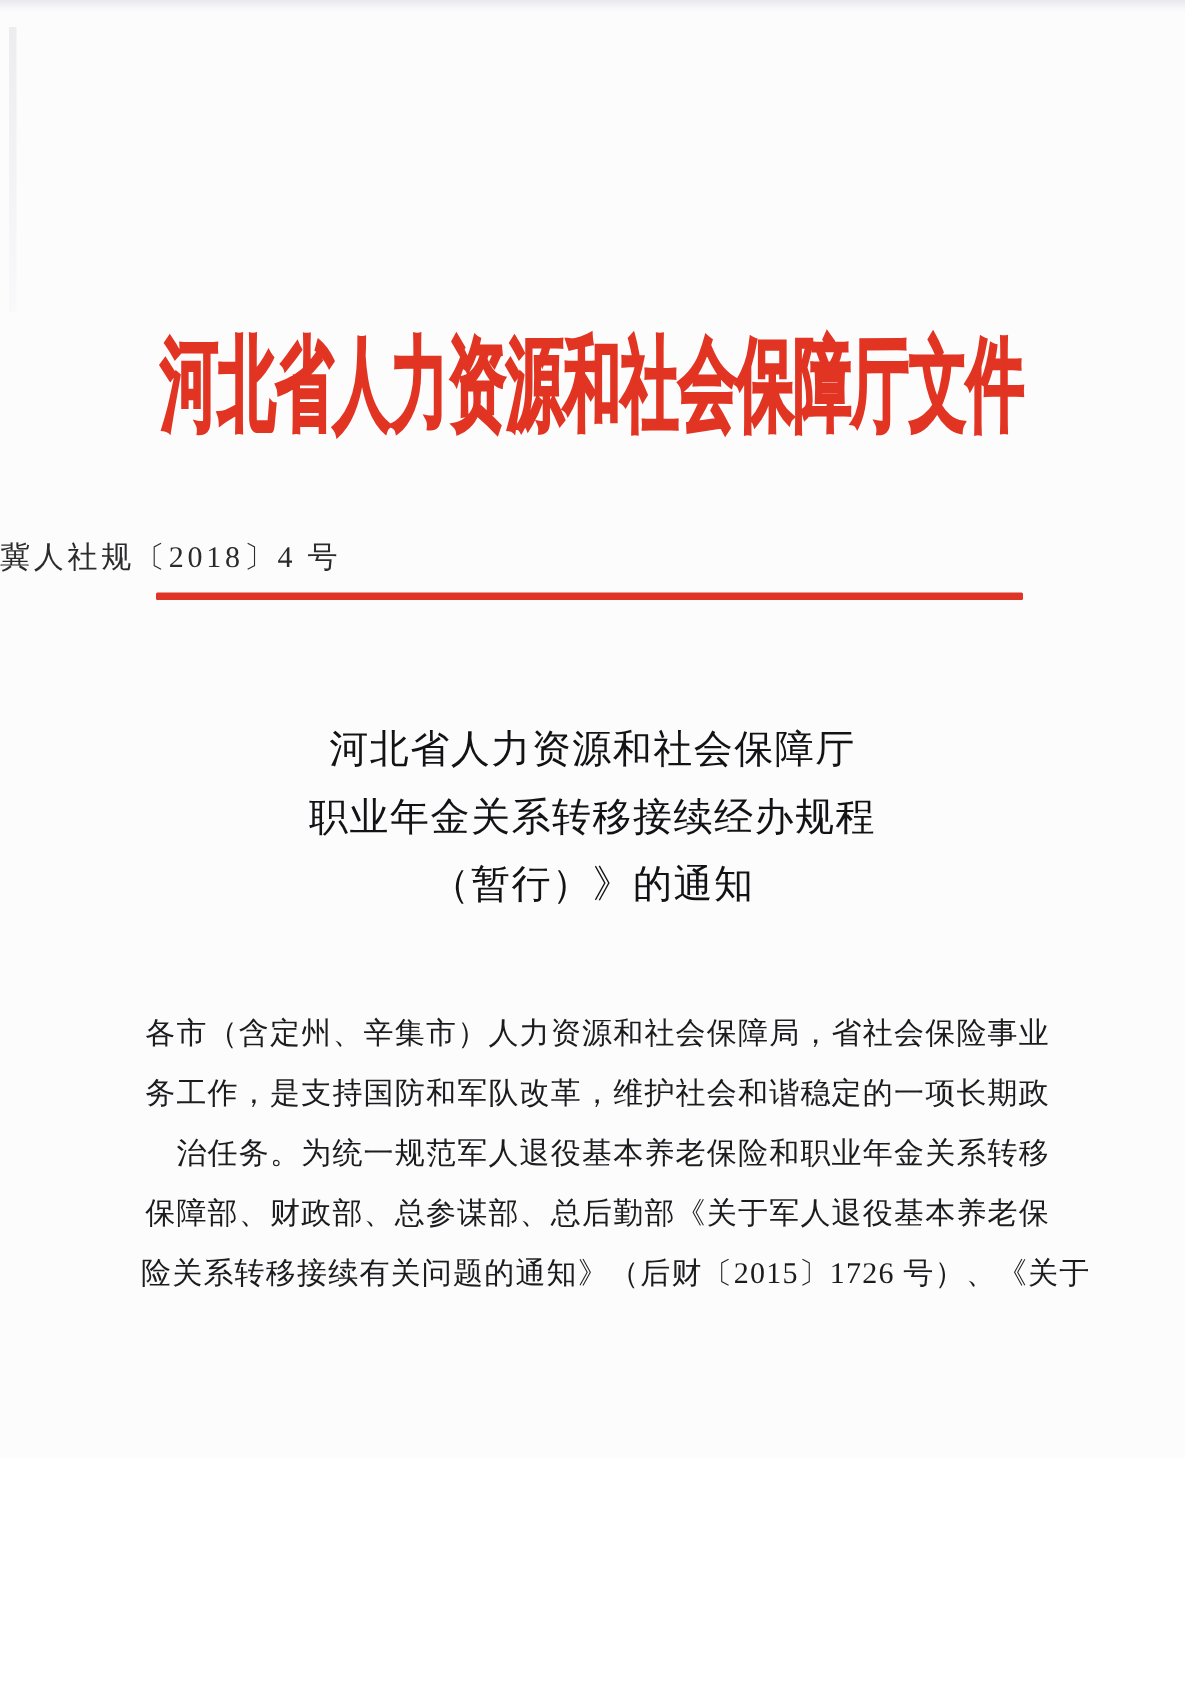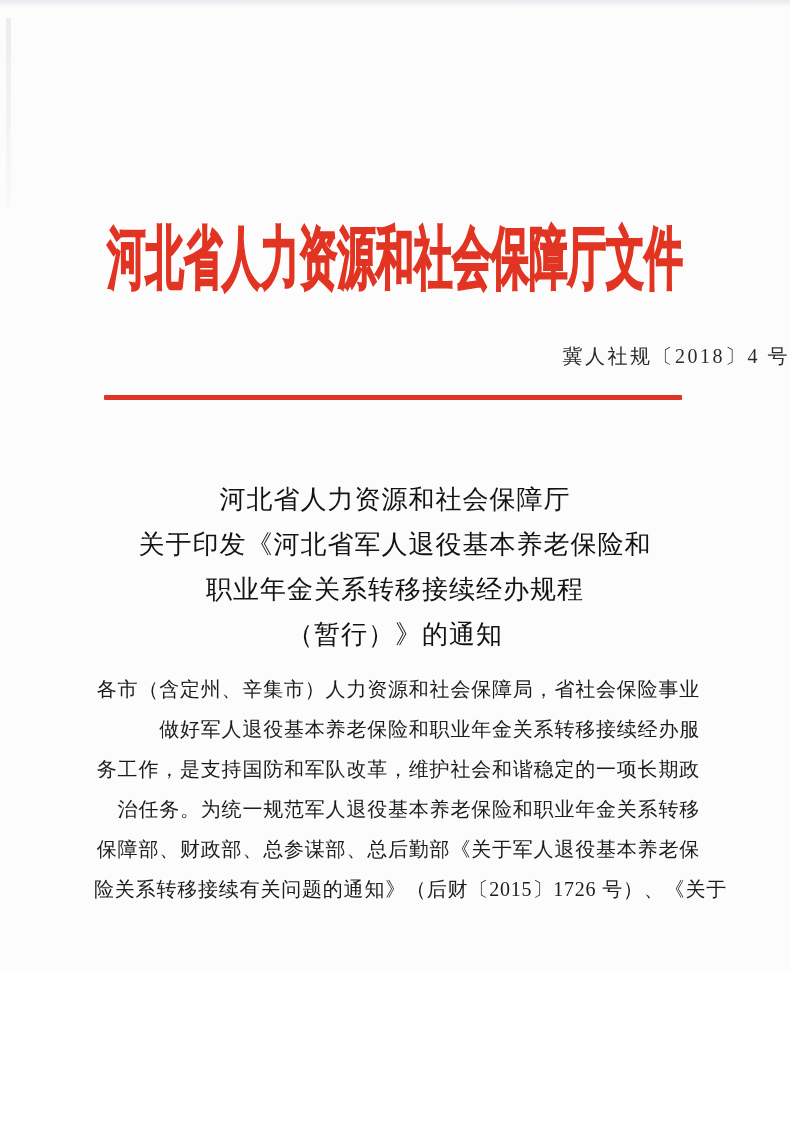--- a/index.html
+++ b/index.html
@@ -48,24 +48,24 @@
     letter-spacing: 0px;
     color: #e23422;
     -webkit-text-stroke: 1.1px #e23422;
     transform: scale(1.01, 1.78);
     transform-origin: center top;
   }
 
   
   .doc-number {
     position: absolute;
-    top: 343px;
+    top: 358px;
     left: 0;
     width: 100%;
-    text-align: right;
+    text-align: left;
     font-size: 20px;
     letter-spacing: 2.5px;
     color: #2b2b2d;
   }
 
   
   .red-line {
     position: absolute;
     top: 395px;
     left: 104px;
@@ -125,28 +125,26 @@
   <div class="masthead">
     <span class="stretch">河北省人力资源和社会保障厅文件</span>
   </div>
 
   <div class="doc-number">冀人社规〔2018〕4 号</div>
 
   <div class="red-line"></div>
 
   <div class="doc-title">
     <div class="title-line">河北省人力资源和社会保障厅</div>
-    <div class="title-line">关于印发《河北省军人退役基本养老保险和</div>
     <div class="title-line">职业年金关系转移接续经办规程</div>
     <div class="title-line">（暂行）》的通知</div>
   </div>
 
   <div class="body-text">
     <div class="line">各市（含定州、辛集市）人力资源和社会保障局，省社会保险事业</div>
-    <div class="line indent">做好军人退役基本养老保险和职业年金关系转移接续经办服</div>
     <div class="line">务工作，是支持国防和军队改革，维护社会和谐稳定的一项长期政</div>
     <div class="line">治任务。为统一规范军人退役基本养老保险和职业年金关系转移</div>
     <div class="line">保障部、财政部、总参谋部、总后勤部《关于军人退役基本养老保</div>
     <div class="line">险关系转移接续有关问题的通知》（后财〔2015〕1726 号）、《关于</div>
   </div>
 
   <div class="page-number">— 1 —</div>
 
 </div>
 

